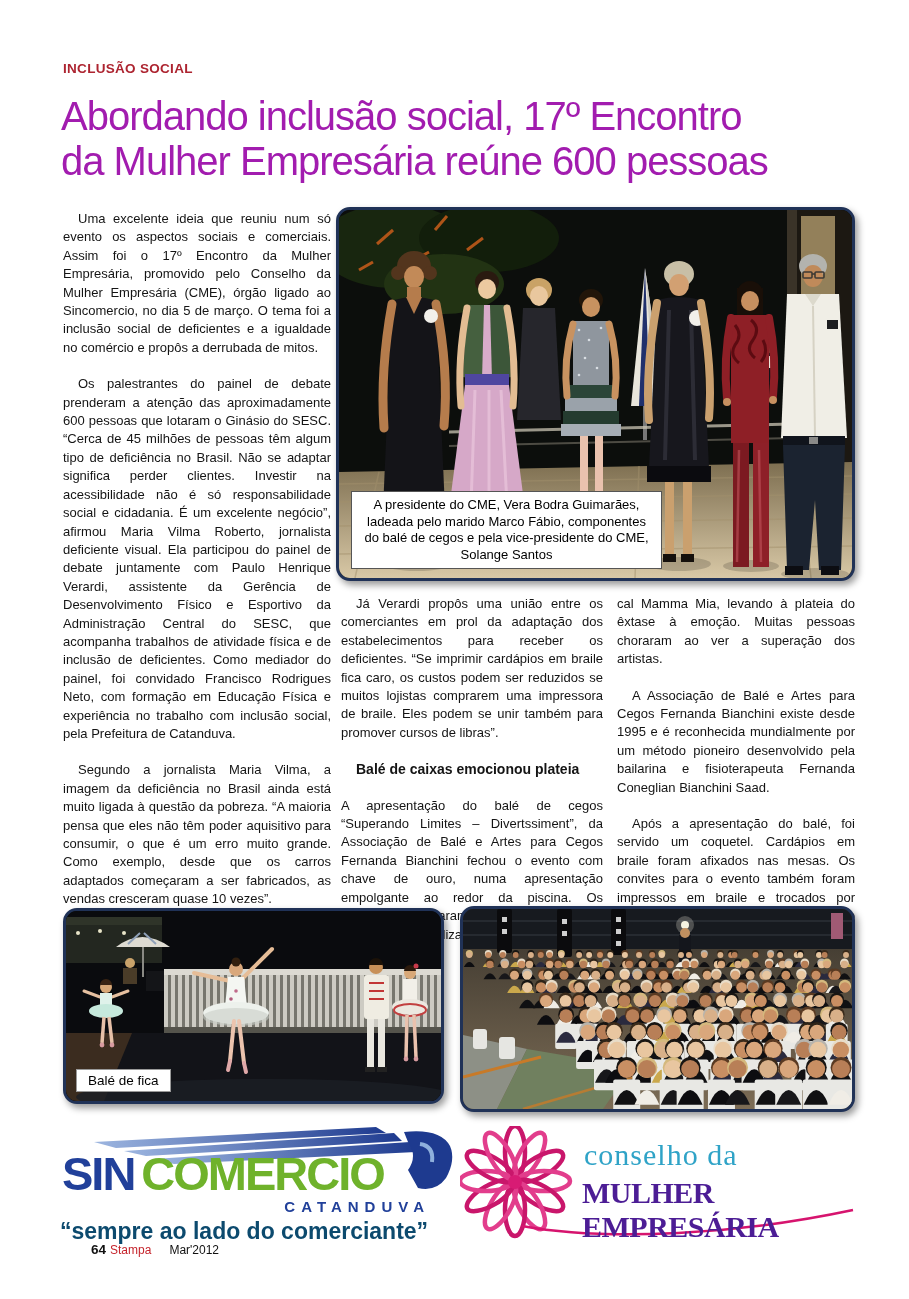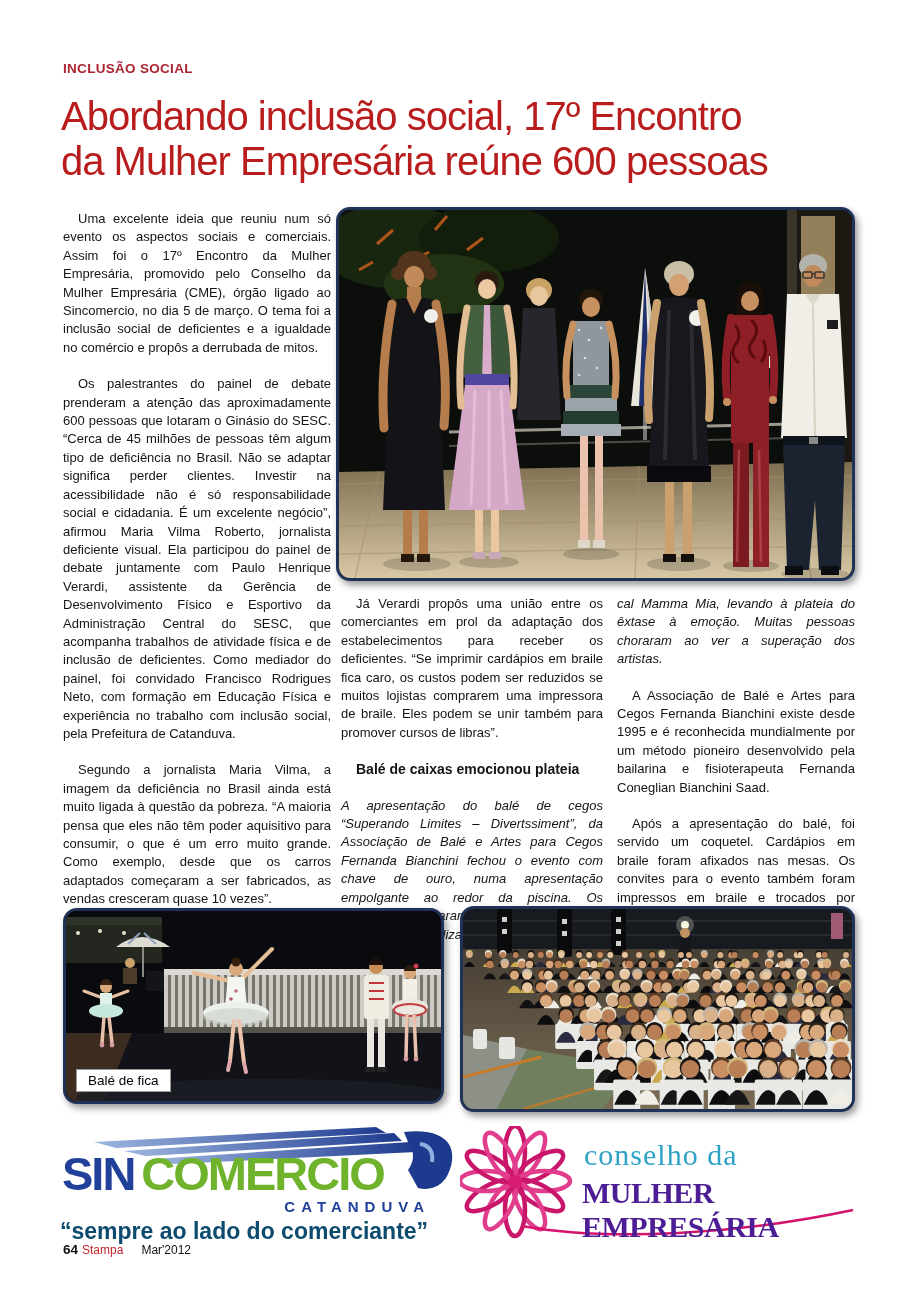--- a/index.html
+++ b/index.html
@@ -1,26 +1,26 @@
 <!DOCTYPE html>
 <html lang="pt"><head>
 <meta charset="utf-8">
 <style>
   html,body{margin:0;padding:0;background:#ffffff;}
   body{width:909px;height:1299px;position:relative;font-family:"Liberation Sans",sans-serif;overflow:hidden;}
   .page{position:absolute;inset:0;background:#ffffff;}
 
   .kicker{position:absolute;left:63px;top:61px;font-size:13.5px;font-weight:bold;color:#ad2430;letter-spacing:.3px;}
 
-  .headline{position:absolute;left:61px;top:94px;width:792px;font-size:40px;line-height:45px;color:#b91c1c;letter-spacing:-1px;font-weight:400;}
+  .headline{position:absolute;left:61px;top:94px;width:792px;font-size:40px;line-height:45px;color:#a21caf;letter-spacing:-1px;font-weight:400;}
   .headline span{display:block;}
 
   .col{position:absolute;font-size:13px;line-height:18.4px;color:#141414;text-align:justify;}
   .col p{margin:0 0 18px 0;text-indent:15px;}
-  .col p.no-indent{text-indent:0;font-style:italic;}
+  .col p.no-indent{text-indent:0;}
   .col-left{left:63px;top:210px;width:268px;}
   .col-mid{left:341px;top:595px;width:262px;}
   .col-right{left:617px;top:595px;width:238px;}
   .subhead{font-weight:bold;font-size:14px;margin:0 0 3px 0;text-indent:8px;text-align:left;}
 
   .photo{position:absolute;border:3px solid #203257;border-radius:14px;overflow:hidden;box-shadow:3px 4px 7px rgba(0,0,0,.4);background:#0c0d10;}
   .photo svg{display:block;width:100%;height:100%;}
   .photo-main{left:336px;top:207px;width:513px;height:368px;}
   .photo-ballet{left:63px;top:908px;width:375px;height:190px;}
   .photo-audience{left:460px;top:906px;width:389px;height:200px;}
@@ -35,21 +35,21 @@
   .sin-part2{color:#6fb22b;padding-left:7px;}
   .sin-city{position:absolute;right:28px;top:72px;font-size:15px;font-weight:bold;color:#21409a;letter-spacing:6px;}
   .sin-tagline{position:absolute;left:2px;top:92px;font-size:23px;font-weight:bold;color:#0c4a6e;}
 
   .cme-logo{position:absolute;left:460px;top:1126px;width:395px;height:115px;font-family:Liberation Serif, serif;}
   .cme-art{position:absolute;left:0;top:0;width:395px;height:115px;}
   .cme-line1{position:absolute;left:124px;top:12px;font-size:30px;color:#2fa3c7;letter-spacing:1px;}
   .cme-line2{position:absolute;left:122px;top:50px;font-size:30px;font-weight:bold;color:#4c1d95;letter-spacing:-.5px;}
 
   .footer{position:absolute;left:63px;top:1242px;font-size:12px;color:#111;}
-  .footer .pn{font-weight:bold;font-size:13.5px;}
+  .footer .pn{font-weight:bold;font-size:13.5px;margin-left:28px;}
   .footer .mag{color:#c5242c;margin-left:4px;}
   .footer .iss{font-weight:normal;margin-left:18px;}
 </style>
 </head>
 <body>
 
 <div class="page">
 
   <div class="kicker">INCLUSÃO SOCIAL</div>
 
@@ -209,20 +209,21 @@
       <path d="M448,84 L500,84 L508,228 L442,228 Z" fill="#f0eee6"></path>
       <polygon points="466,84 474,96 482,84" fill="#dcd9cc"></polygon>
       <line x1="474" y1="96" x2="476" y2="226" stroke="#d6d2c4" stroke-width="2"></line>
       <rect x="488" y="110" width="11" height="9" fill="#1d1d1f"></rect>
       <rect x="444" y="226" width="62" height="9" fill="#10141c"></rect>
         <rect x="470" y="227" width="9" height="7" fill="#8a8a88"></rect>
       <path d="M444,235 L506,235 L502,360 L480,360 L476,290 L470,360 L448,360 Z" fill="#1b2330"></path>
       <rect x="446" y="356" width="18" height="9" fill="#0c0d12"></rect>
         <rect x="482" y="356" width="18" height="9" fill="#0c0d12"></rect>
     </svg>
+    <div class="caption-box">A presidente do CME, Vera Bodra Guimarães, ladeada pelo marido Marco Fábio, componentes do balé de cegos e pela vice-presidente do CME, Solange Santos</div>
   </div>
 
   <div class="col col-mid">
     <p>Já Verardi propôs uma união entre os comerciantes em prol da adaptação dos estabelecimentos para receber os deficientes. “Se imprimir cardápios em braile fica caro, os custos podem ser reduzidos se muitos lojistas comprarem uma impressora de braile. Eles podem se unir também para promover cursos de libras”.</p>
     <p class="subhead">Balé de caixas emocionou plateia</p>
     <p class="no-indent">A apresentação do balé de cegos “Superando Limites – Divertssiment”, da Associação de Balé e Artes para Cegos Fernanda Bianchini fechou o evento com chave de ouro, numa apresentação empolgante ao redor da piscina. Os bailarinos dançaram peças clássicas e sapateado e finalizaram com um trecho do Musi-</p>
   </div>
 
   <div class="col col-right">
     <p class="no-indent">cal Mamma Mia, levando à plateia do êxtase à emoção. Muitas pessoas choraram ao ver a superação dos artistas.</p>

